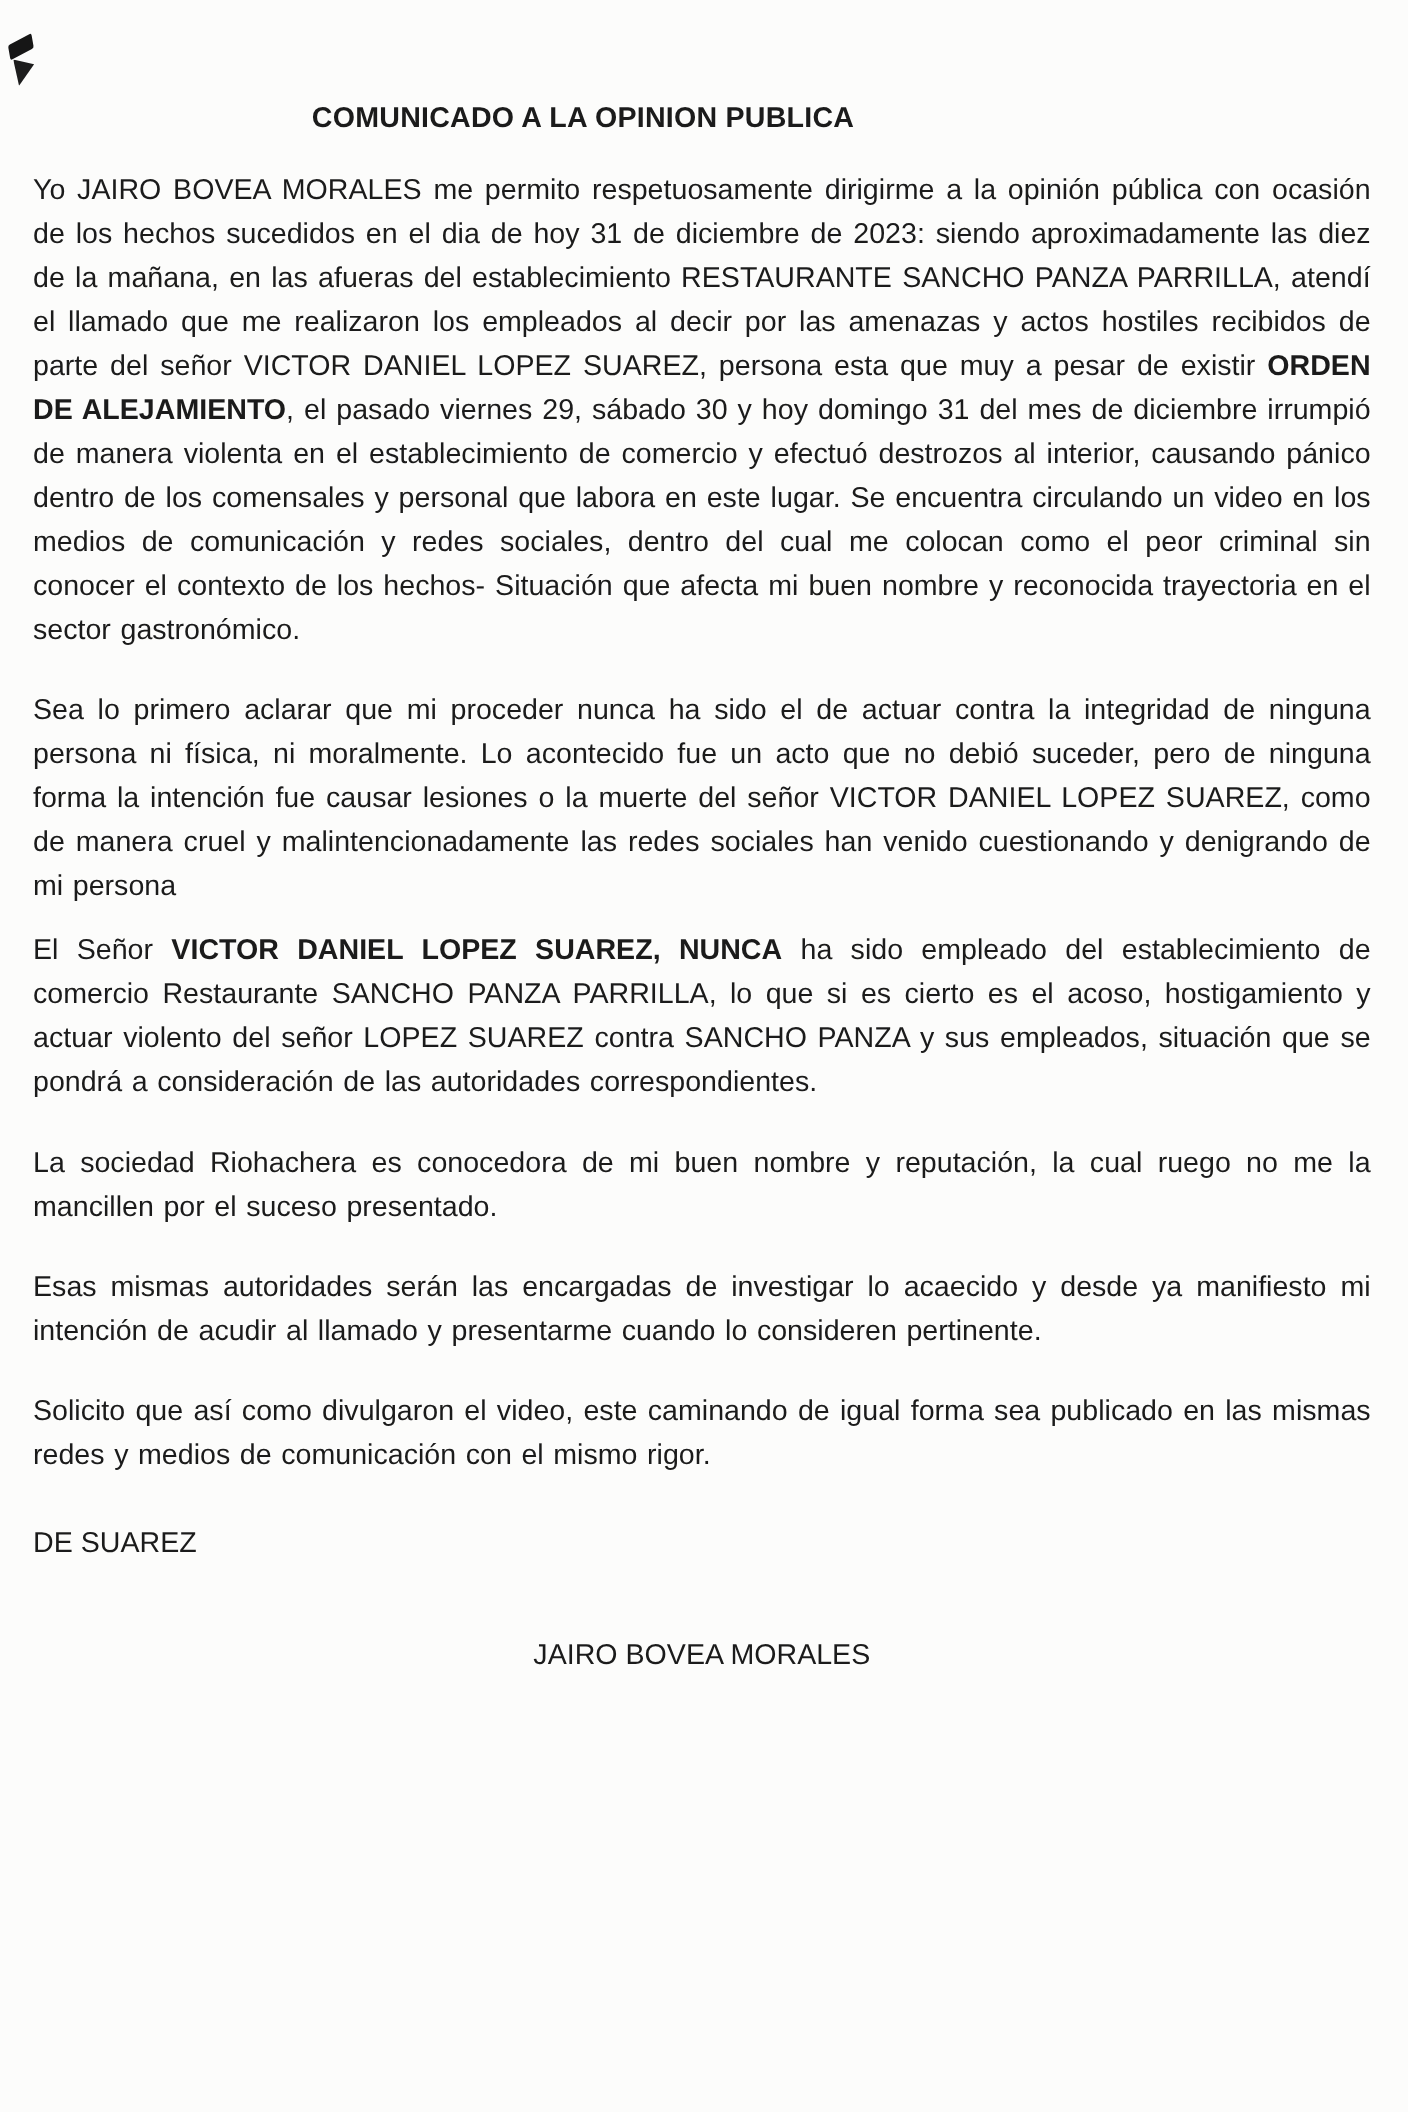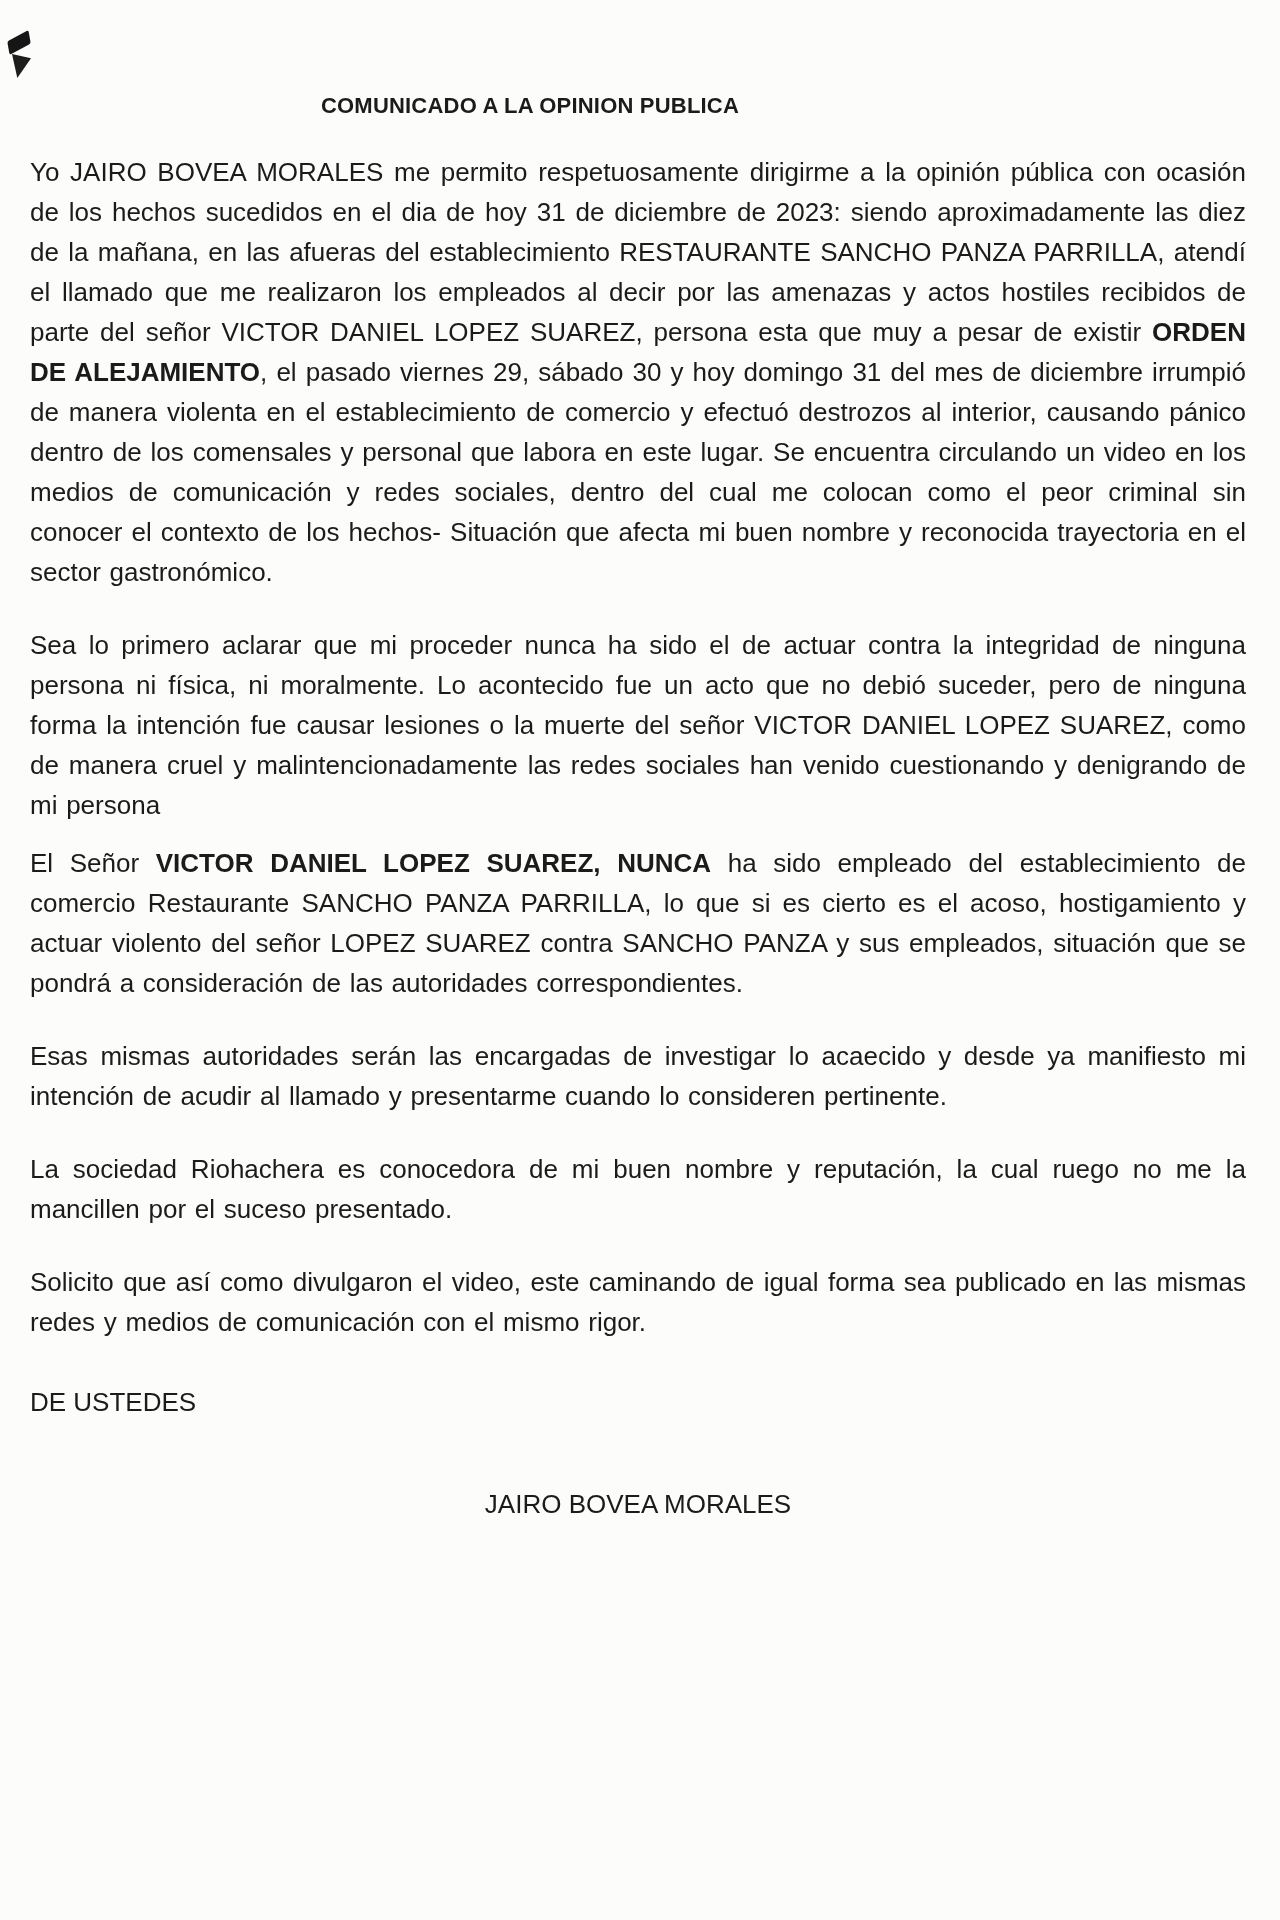--- a/index.html
+++ b/index.html
@@ -18,21 +18,21 @@
     font-size: 26px;
     line-height: 40px;
     box-sizing: border-box;
     padding: 86px 34px 0 30px;
     overflow: hidden;
   }
   .doc-title {
     width: 1000px;
     text-align: center;
     font-weight: bold;
-    font-size: 22px;
+    font-size: 26px;
     margin: 0 0 26px 0;
     letter-spacing: 0.2px;
   }
   .doc-body p.para {
     margin: 0 0 33px 0;
     text-align: justify;
     text-justify: inter-word;
     word-spacing: 1.5px;
   }
   .doc-body p.para:nth-child(2) { margin-bottom: 18px; }
@@ -73,22 +73,22 @@
 
   <span class="artifact-a"></span>
   <span class="artifact-b"></span>
 
   <h1 class="doc-title">COMUNICADO A LA OPINION PUBLICA</h1>
 
   <div class="doc-body" id="doc-body">
       <p class="para"><span>Yo JAIRO BOVEA MORALES me permito respetuosamente dirigirme a la opinión pública con ocasión de los hechos sucedidos en el dia de hoy 31 de diciembre de 2023:  siendo aproximadamente las diez de la mañana, en las afueras del establecimiento RESTAURANTE SANCHO  PANZA PARRILLA, atendí el llamado que me realizaron los empleados al decir por las amenazas y actos hostiles recibidos de parte del señor VICTOR DANIEL LOPEZ SUAREZ, persona esta que muy a pesar de existir </span><span class="b">ORDEN DE ALEJAMIENTO</span><span>, el  pasado viernes 29, sábado 30 y hoy domingo 31 del mes de diciembre  irrumpió de manera violenta en el establecimiento de comercio y efectuó destrozos al interior, causando pánico dentro de los comensales y personal que labora en este lugar.  Se encuentra circulando un video en los medios de comunicación y redes sociales, dentro del cual me colocan como el peor criminal sin conocer el contexto de los hechos- Situación que afecta mi buen nombre y reconocida trayectoria en el sector gastronómico.</span></p>
       <p class="para"><span>Sea lo primero aclarar que mi proceder nunca ha sido el de actuar contra la integridad de ninguna persona ni física, ni moralmente. Lo acontecido fue un acto que no debió suceder, pero de ninguna forma la intención fue causar lesiones o la muerte del señor VICTOR  DANIEL LOPEZ SUAREZ, como de manera cruel y malintencionadamente las redes sociales han venido cuestionando y denigrando de mi persona</span></p>
       <p class="para"><span>El Señor </span><span class="b">VICTOR DANIEL LOPEZ SUAREZ, NUNCA</span><span> ha sido empleado del establecimiento de comercio Restaurante SANCHO PANZA  PARRILLA, lo que si es cierto es el acoso, hostigamiento y actuar violento del señor LOPEZ SUAREZ contra SANCHO PANZA y sus empleados, situación que se pondrá a consideración de las autoridades correspondientes.</span></p>
+      <p class="para"><span>La sociedad Riohachera es conocedora de mi buen nombre y reputación, la cual ruego no me la mancillen por el suceso presentado.</span></p>
       <p class="para"><span>Esas mismas autoridades serán las encargadas de investigar lo acaecido y desde ya manifiesto mi intención de acudir al llamado y presentarme cuando lo consideren pertinente.</span></p>
-      <p class="para"><span>La sociedad Riohachera es conocedora de mi buen nombre y reputación, la cual ruego no me la mancillen por el suceso presentado.</span></p>
       <p class="para"><span>Solicito que así como divulgaron el video, este caminando de igual forma sea publicado en las mismas redes y medios de comunicación con el mismo rigor.</span></p>
     </div>
 
-  <p class="closing">DE USTEDES</p>
+  <p class="closing">DE SUAREZ</p>
 
   <p class="signature">JAIRO BOVEA MORALES</p>
 
 </div>
 
 </body></html>

